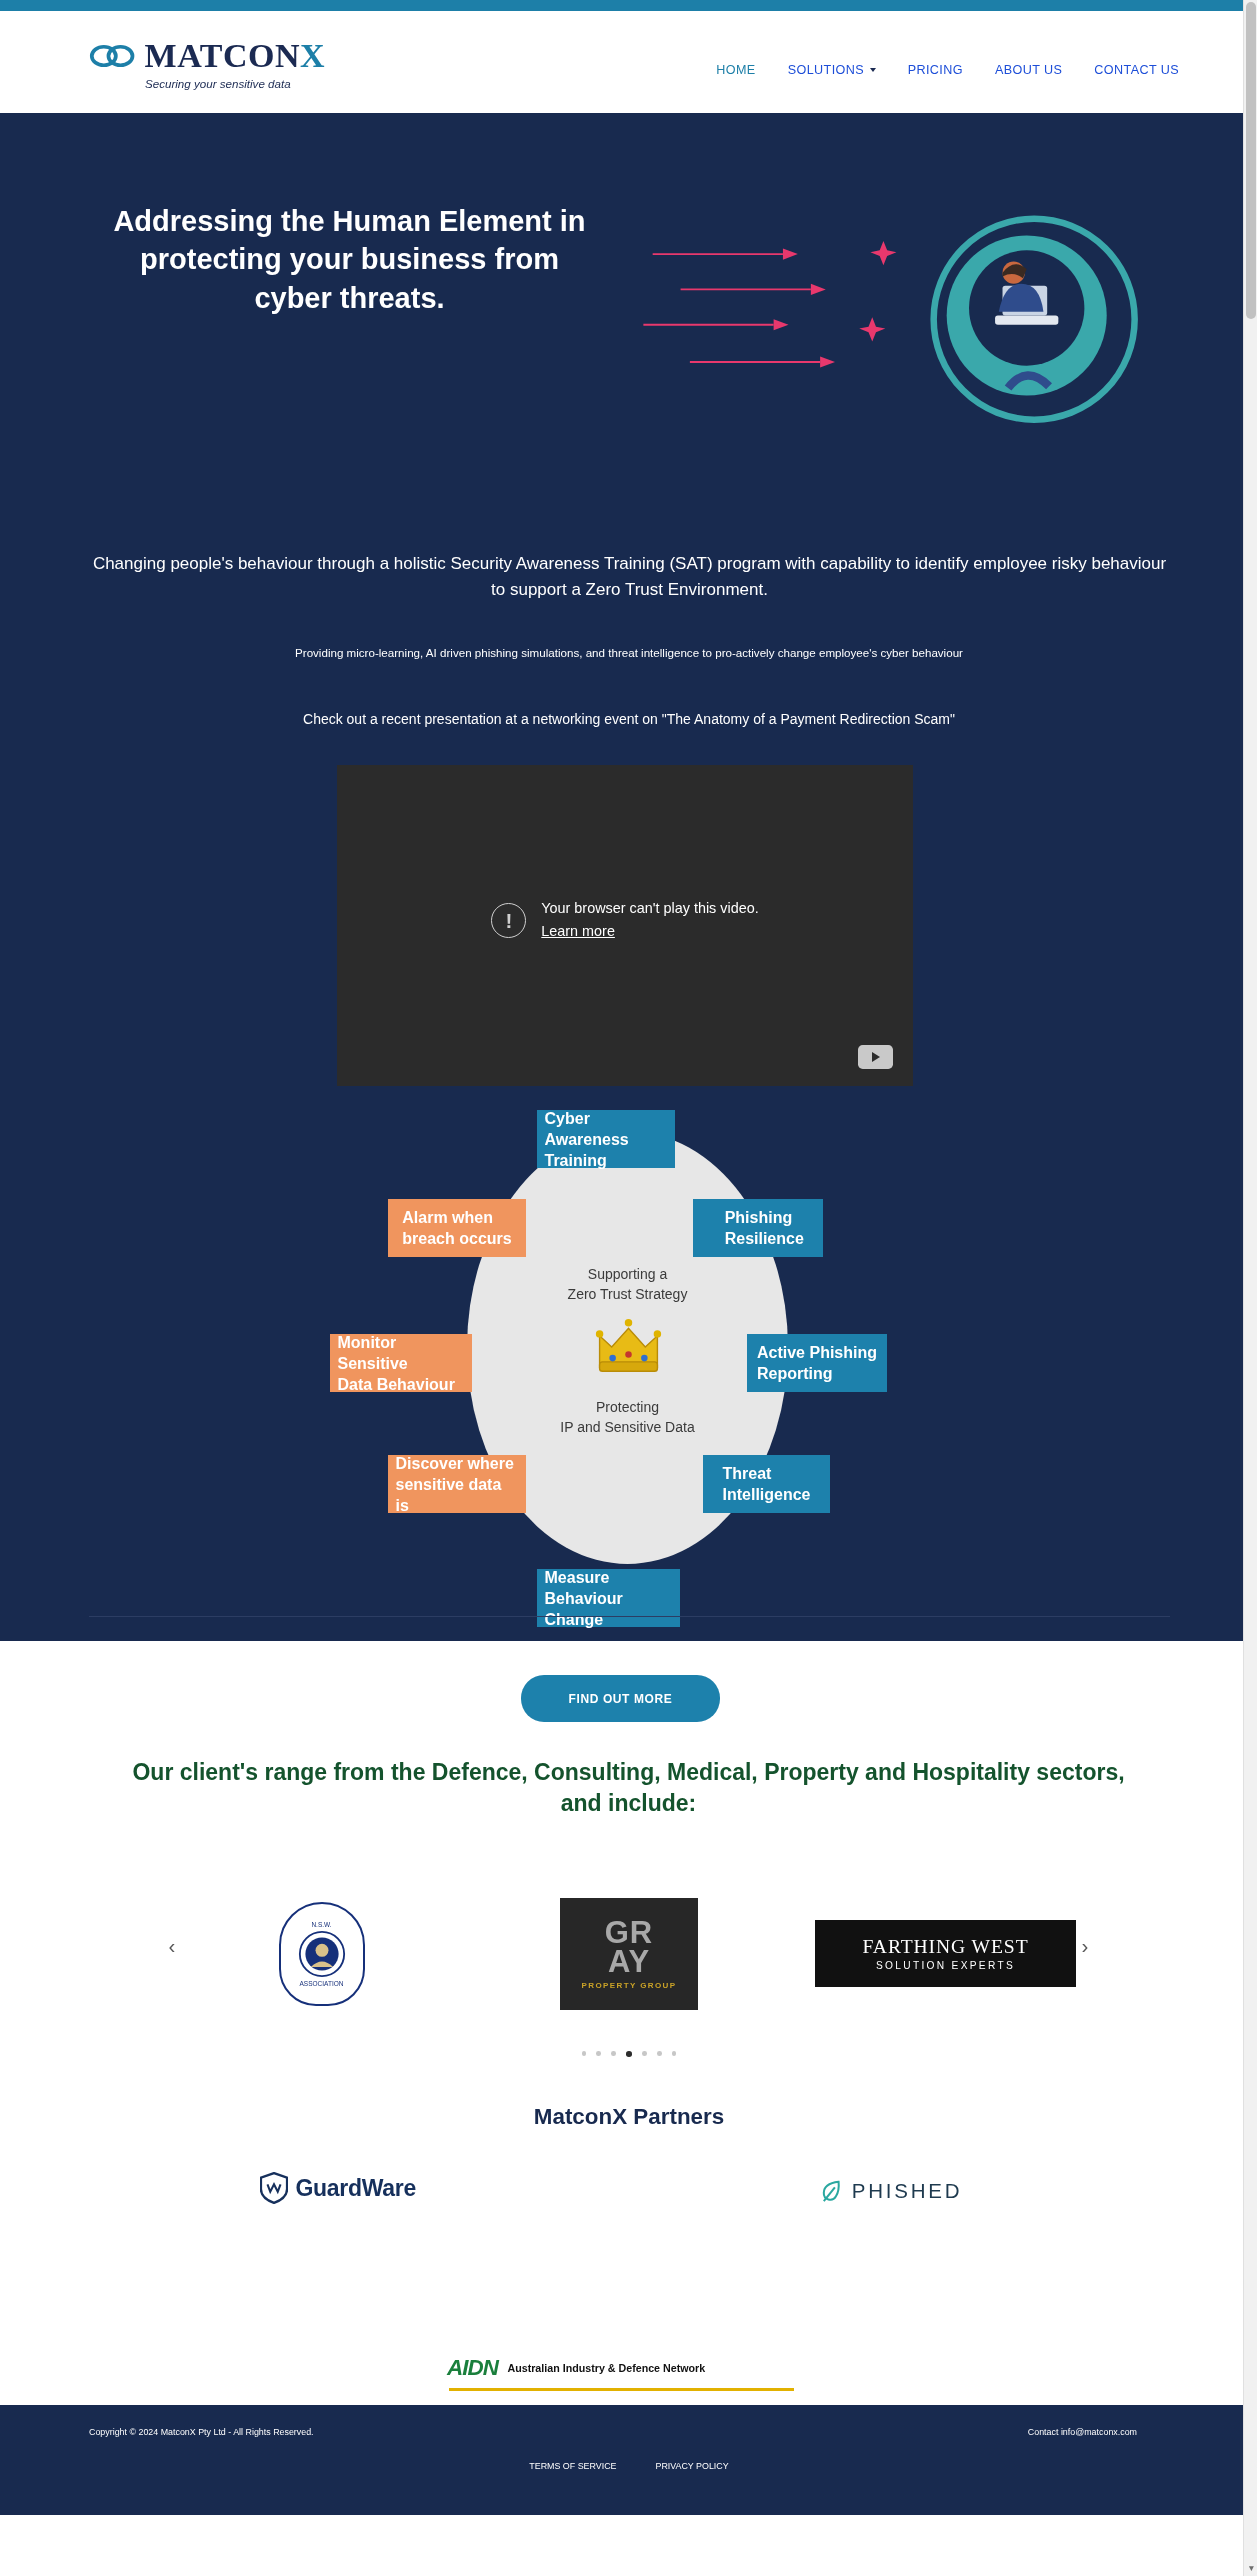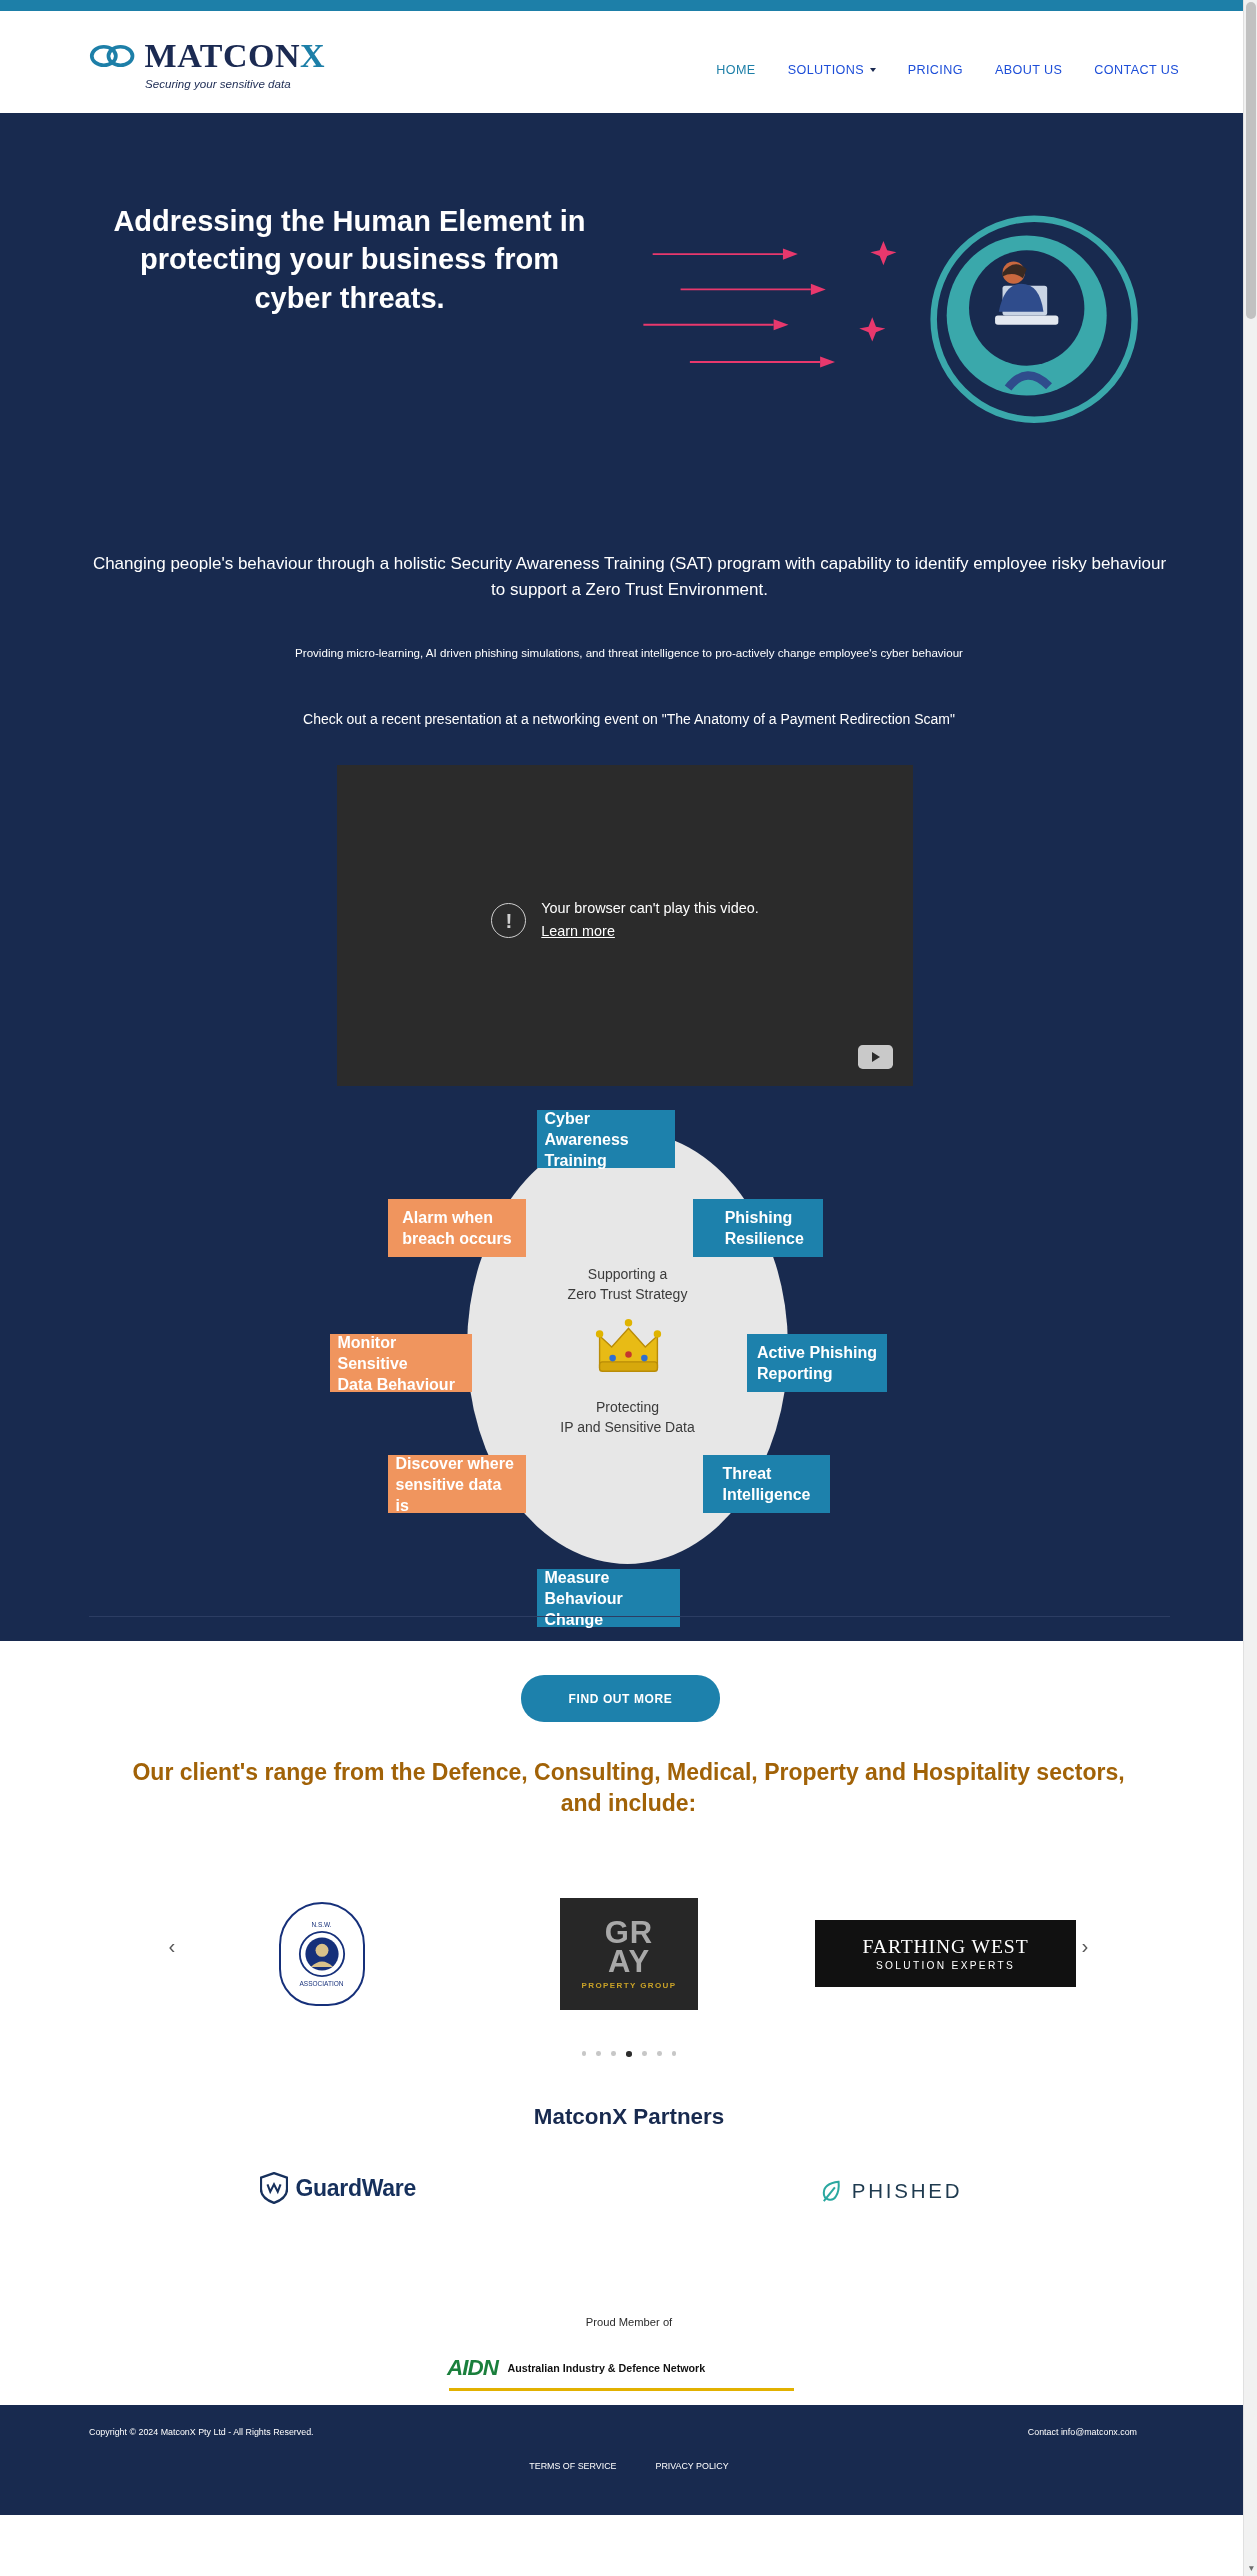--- a/index.html
+++ b/index.html
@@ -138,21 +138,21 @@
     position: relative; width: 1258px; background: #ffffff; padding-bottom: 37px;
   }
   .find-out {
     position: absolute; left: 521px; top: 34px; width: 199px; height: 47px;
     background: #1d81ac; color: #ffffff; border: none; border-radius: 23px;
     font-size: 12px; font-weight: bold; letter-spacing: 0.6px; cursor: pointer;
     font-family: "Liberation Sans", sans-serif;
   }
   .clients-title {
     position: absolute; left: 121px; top: 116px; width: 1015px; text-align: center;
-    color: #a16207; font-size: 23px; font-weight: bold; line-height: 1.35;
+    color: #14532d; font-size: 23px; font-weight: bold; line-height: 1.35;
   }
 
   .carousel { position: absolute; left: 121px; top: 231px; width: 1015px; height: 163px; }
   .car-arrow {
     position: absolute; top: 63px; width: 24px; height: 24px; color: #555555;
     font-size: 20.5px; text-align: center; line-height: 22.4px; cursor: pointer;
   }
   .car-arrow.left { left: 39px; }
   .car-arrow.right { right: 39px; }
   .logo-slot { position: absolute; top: 0; height: 163px; display: flex; align-items: center; justify-content: center; }
@@ -421,21 +421,20 @@
     <div class="partner-ph">
       <span class="ph-mark">
         <svg width="22.4" height="24" viewBox="0 0 24 26">
           <path d="M20 3 q-16 2 -16 12 a7 7 0 0 0 13 4 q4 -6 3 -16 z" fill="none" stroke="#2aa8a0" stroke-width="2.2"></path>
           <line x1="4" y1="24" x2="16" y2="9" stroke="#2aa8a0" stroke-width="2.2"></line>
         </svg>
       </span>
       <span class="ph-text">PHISHED</span>
     </div>
 
-    <div class="proud">Proud Member of</div>
 
     <div class="aidn">
       <span class="aidn-mark">AIDN</span>
       <span class="aidn-text">Australian Industry &amp; Defence Network</span>
     </div>
     <div class="aidn-underline"></div>
   </section>
 
   <footer class="footer">
     <div class="footer-copy">Copyright © 2024 MatconX Pty Ltd - All Rights Reserved.</div>

